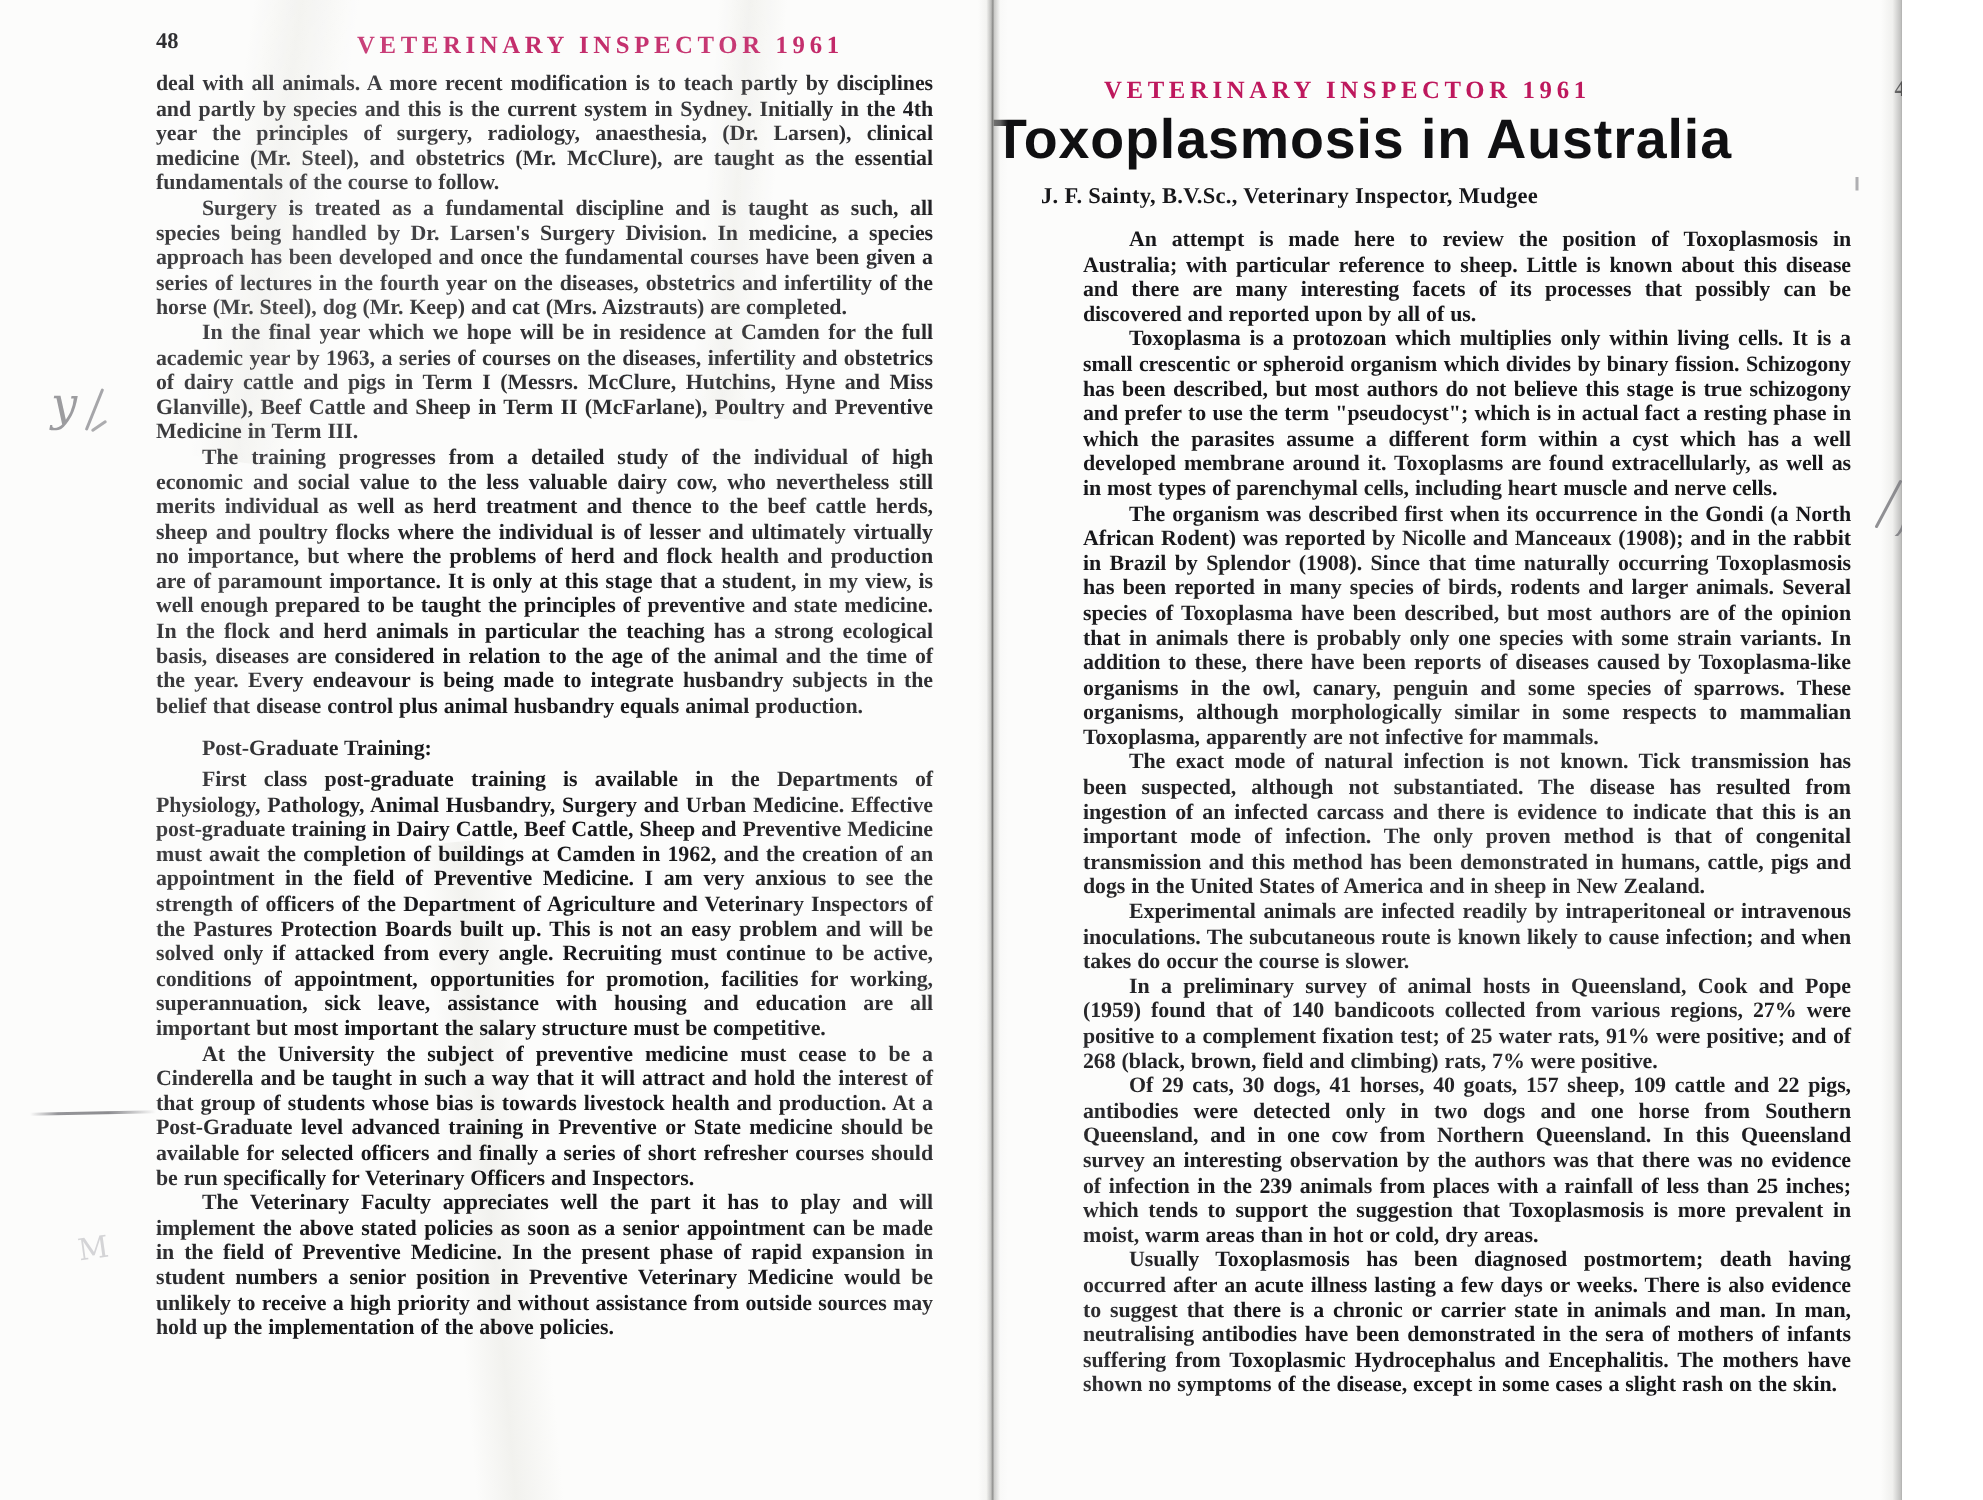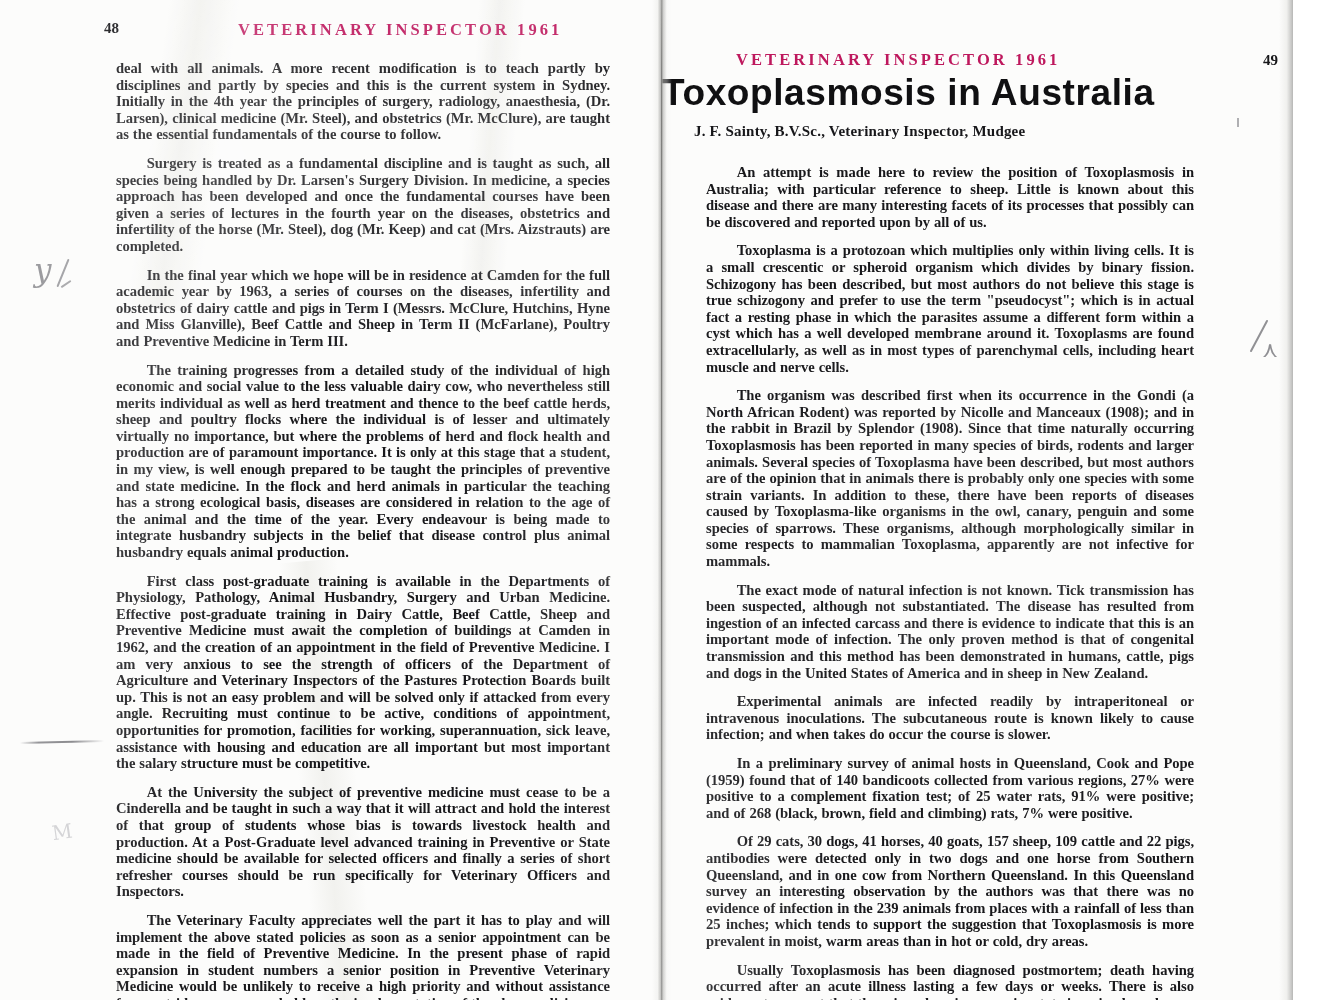--- a/index.html
+++ b/index.html
@@ -7,21 +7,20 @@
     padding: 0;
     background: #ffffff;
   }
   #scan {
     position: relative;
     width: 1268px;
     height: 1000px;
     overflow: hidden;
     background: #fdfdfc;
     font-family: "Liberation Serif", serif;
-    padding-left: 25px;
   }
 
   
   .paper-base {
     position: absolute;
     inset: 0;
     background:
       radial-gradient(ellipse 70% 60% at 18% 30%, rgba(246,246,244,0.9) 0%, rgba(255,255,255,0) 70%),
       radial-gradient(ellipse 60% 70% at 85% 70%, rgba(247,247,245,0.85) 0%, rgba(255,255,255,0) 70%),
       linear-gradient(180deg, #fbfbfa 0%, #ffffff 12%, #fefefd 55%, #fcfcfb 100%);
@@ -109,21 +108,21 @@
     font-size: 15px;
     color: #17171a;
   }
 
   .column {
     position: absolute;
     text-align: justify;
     color: #18181b;
   }
   .column p {
-    margin: 12px;
+    margin: 0;
     text-indent: 2.1em;
     font-size: 14.6px;
     line-height: 16.6px;
     font-weight: bold;
     letter-spacing: -0.05px;
     word-spacing: .4px;
   }
   .column p.no-indent { text-indent: 0; }
 
   .subhead {
@@ -257,33 +256,34 @@
 
   <div class="folio" style="left:104px; top:20px;">48</div>
 
   <div class="running-head" style="left:238px; top:20px;">VETERINARY  INSPECTOR  1961</div>
 
   <div class="column" style="left:104px; top:48px; width:518px;">
     <p class="no-indent">deal with all animals. A more recent modification is to teach partly by disciplines and partly by species and this is the current system in Sydney. Initially in the 4th year the principles of surgery, radiology, anaesthesia, (Dr. Larsen), clinical medicine (Mr. Steel), and obstetrics (Mr. McClure), are taught as the essential fundamentals of the course to follow.</p>
     <p>Surgery is treated as a fundamental discipline and is taught as such, all species being handled by Dr. Larsen's Surgery Division. In medicine, a species approach has been developed and once the fundamental courses have been given a series of lectures in the fourth year on the diseases, obstetrics and infertility of the horse (Mr. Steel), dog (Mr. Keep) and cat (Mrs. Aizstrauts) are completed.</p>
     <p>In the final year which we hope will be in residence at Camden for the full academic year by 1963, a series of courses on the diseases, infertility and obstetrics of dairy cattle and pigs in Term I (Messrs. McClure, Hutchins, Hyne and Miss Glanville), Beef Cattle and Sheep in Term II (McFarlane), Poultry and Preventive Medicine in Term III.</p>
     <p>The training progresses from a detailed study of the individual of high economic and social value to the less valuable dairy cow, who nevertheless still merits individual as well as herd treatment and thence to the beef cattle herds, sheep and poultry flocks where the individual is of lesser and ultimately virtually no importance, but where the problems of herd and flock health and production are of paramount importance. It is only at this stage that a student, in my view, is well enough prepared to be taught the principles of preventive and state medicine. In the flock and herd animals in particular the teaching has a strong ecological basis, diseases are considered in relation to the age of the animal and the time of the year. Every endeavour is being made to integrate husbandry subjects in the belief that disease control plus animal husbandry equals animal production.</p>
+    <p class="subhead">Post-Graduate  Training:</p>
     <p>First class post-graduate training is available in the Departments of Physiology, Pathology, Animal Husbandry, Surgery and Urban Medicine. Effective post-graduate training in Dairy Cattle, Beef Cattle, Sheep and Preventive Medicine must await the completion of buildings at Camden in 1962, and the creation of an appointment in the field of Preventive Medicine. I am very anxious to see the strength of officers of the Department of Agriculture and Veterinary Inspectors of the Pastures Protection Boards built up. This is not an easy problem and will be solved only if attacked from every angle. Recruiting must continue to be active, conditions of appointment, opportunities for promotion, facilities for working, superannuation, sick leave, assistance with housing and education are all important but most important the salary structure must be competitive.</p>
     <p>At the University the subject of preventive medicine must cease to be a Cinderella and be taught in such a way that it will attract and hold the interest of that group of students whose bias is towards livestock health and production. At a Post-Graduate level advanced training in Preventive or State medicine should be available for selected officers and finally a series of short refresher courses should be run specifically for Veterinary Officers and Inspectors.</p>
     <p>The Veterinary Faculty appreciates well the part it has to play and will implement the above stated policies as soon as a senior appointment can be made in the field of Preventive Medicine. In the present phase of rapid expansion in student numbers a senior position in Preventive Veterinary Medicine would be unlikely to receive a high priority and without assistance from outside sources may hold up the implementation of the above policies.</p>
   </div>
 
   <div class="running-head" style="left:736px; top:50px;">VETERINARY  INSPECTOR  1961</div>
 
   <div class="folio" style="left:1263px; top:52px;">49</div>
 
   <div class="article-title">Toxoplasmosis in Australia</div>
   <div class="byline">J. F. Sainty, B.V.Sc., Veterinary Inspector, Mudgee</div>
 
-  <div class="column" style="left:694px; top:152px; width:512px;">
+  <div class="column" style="left:722px; top:152px; width:512px;">
     <p>An attempt is made here to review the position of Toxoplasmosis in Australia; with particular reference to sheep. Little is known about this disease and there are many interesting facets of its processes that possibly can be discovered and reported upon by all of us.</p>
     <p>Toxoplasma is a protozoan which multiplies only within living cells. It is a small crescentic or spheroid organism which divides by binary fission. Schizogony has been described, but most authors do not believe this stage is true schizogony and prefer to use the term "pseudocyst"; which is in actual fact a resting phase in which the parasites assume a different form within a cyst which has a well developed membrane around it. Toxoplasms are found extracellularly, as well as in most types of parenchymal cells, including heart muscle and nerve cells.</p>
     <p>The organism was described first when its occurrence in the Gondi (a North African Rodent) was reported by Nicolle and Manceaux (1908); and in the rabbit in Brazil by Splendor (1908). Since that time naturally occurring Toxoplasmosis has been reported in many species of birds, rodents and larger animals. Several species of Toxoplasma have been described, but most authors are of the opinion that in animals there is probably only one species with some strain variants. In addition to these, there have been reports of diseases caused by Toxoplasma-like organisms in the owl, canary, penguin and some species of sparrows. These organisms, although morphologically similar in some respects to mammalian Toxoplasma, apparently are not infective for mammals.</p>
     <p>The exact mode of natural infection is not known. Tick transmission has been suspected, although not substantiated. The disease has resulted from ingestion of an infected carcass and there is evidence to indicate that this is an important mode of infection. The only proven method is that of congenital transmission and this method has been demonstrated in humans, cattle, pigs and dogs in the United States of America and in sheep in New Zealand.</p>
     <p>Experimental animals are infected readily by intraperitoneal or intravenous inoculations. The subcutaneous route is known likely to cause infection; and when takes do occur the course is slower.</p>
     <p>In a preliminary survey of animal hosts in Queensland, Cook and Pope (1959) found that of 140 bandicoots collected from various regions, 27% were positive to a complement fixation test; of 25 water rats, 91% were positive; and of 268 (black, brown, field and climbing) rats, 7% were positive.</p>
     <p>Of 29 cats, 30 dogs, 41 horses, 40 goats, 157 sheep, 109 cattle and 22 pigs, antibodies were detected only in two dogs and one horse from Southern Queensland, and in one cow from Northern Queensland. In this Queensland survey an interesting observation by the authors was that there was no evidence of infection in the 239 animals from places with a rainfall of less than 25 inches; which tends to support the suggestion that Toxoplasmosis is more prevalent in moist, warm areas than in hot or cold, dry areas.</p>
     <p>Usually Toxoplasmosis has been diagnosed postmortem; death having occurred after an acute illness lasting a few days or weeks. There is also evidence to suggest that there is a chronic or carrier state in animals and man. In man, neutralising antibodies have been demonstrated in the sera of mothers of infants suffering from Toxoplasmic Hydrocephalus and Encephalitis. The mothers have shown no symptoms of the disease, except in some cases a slight rash on the skin.</p>
   </div>
 

